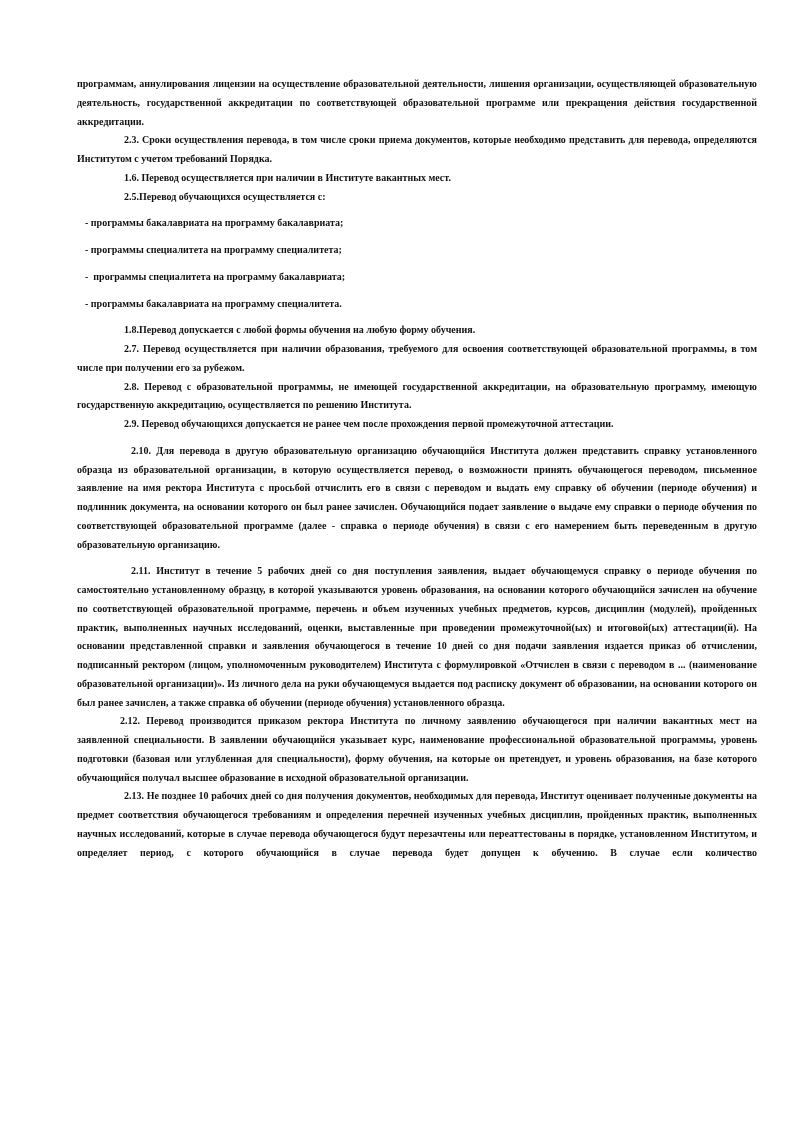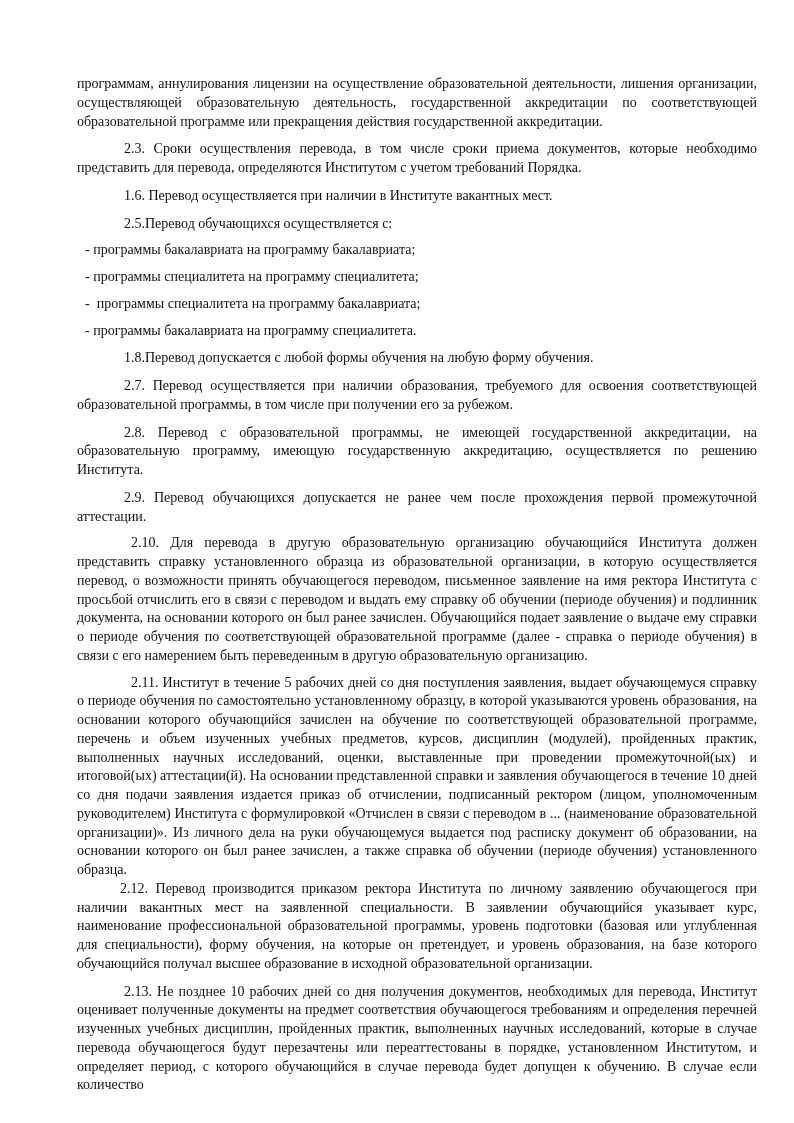--- a/index.html
+++ b/index.html
@@ -3,26 +3,27 @@
   <meta charset="utf-8">
   <style>
     html, body { margin: 0; padding: 0; background: #ffffff; }
     body { width: 794px; height: 1123px; position: relative; overflow: hidden; }
     .page {
       position: absolute;
       left: 77px;
       top: 75px;
       width: 680px;
       font-family: "Liberation Serif", serif;
-      font-size: 14px;
+      font-size: 10px;
       line-height: 18.75px;
       color: #111111;
+      font-weight: bold;
     }
     .para { margin: 0; text-align: justify; text-align-last: left; hyphens: none; }
-    .ind { text-indent: 47px; margin-top: 9px; }
+    .ind { text-indent: 47px; }
     .ind-wide { text-indent: 54px; margin-top: 8px; }
     .ind-narrow { text-indent: 43px; }
     .list-item { margin: 8px; text-align: left; }
     .num { }
   </style>
 </head>
 <body>
 
 <div class="page">
 

